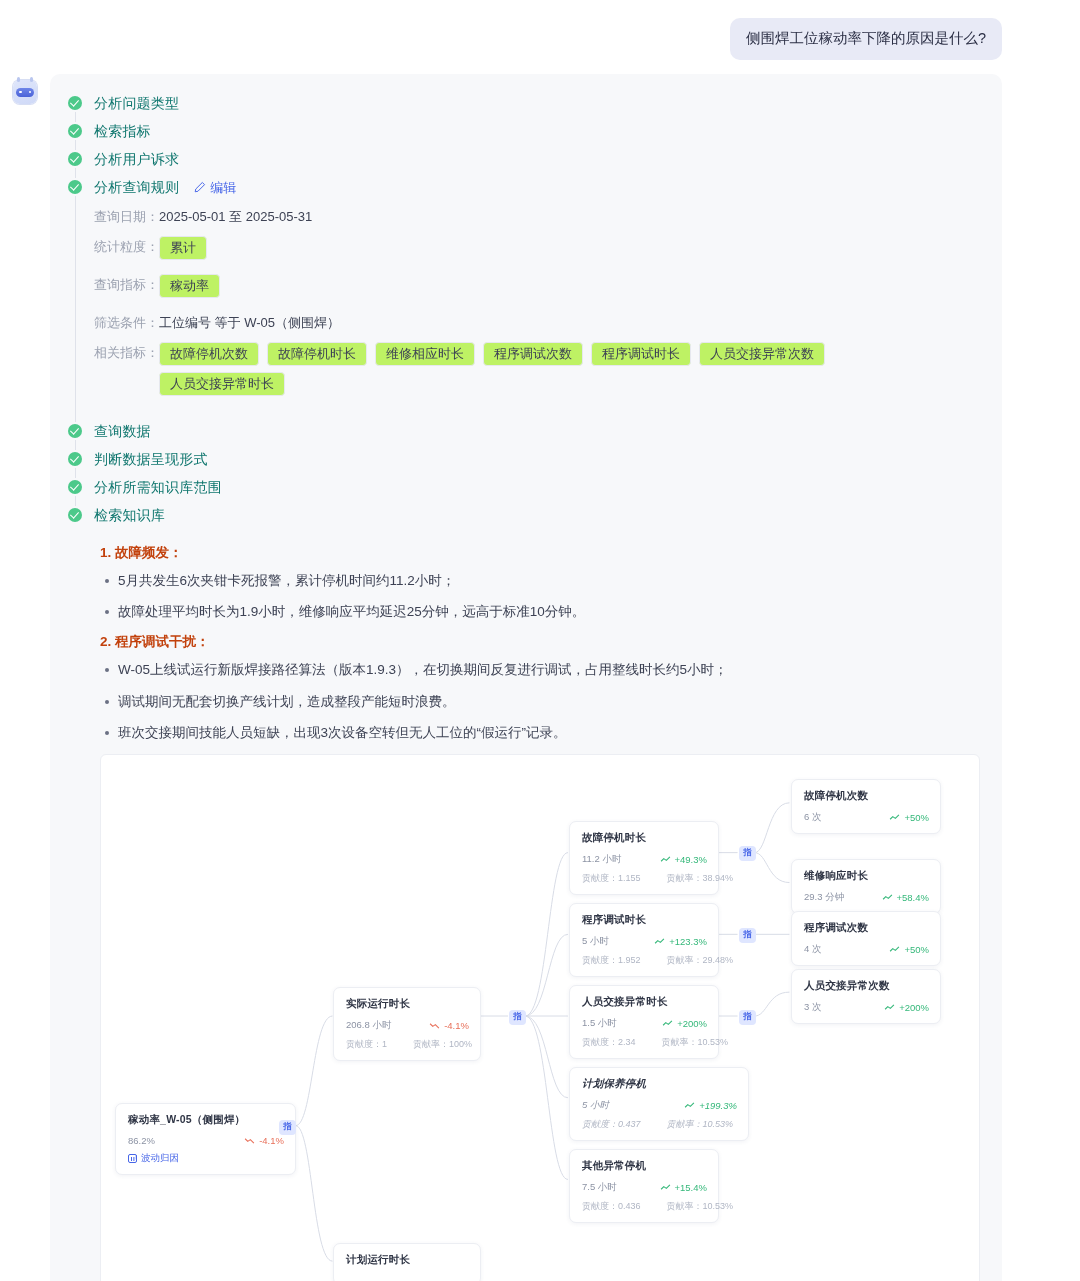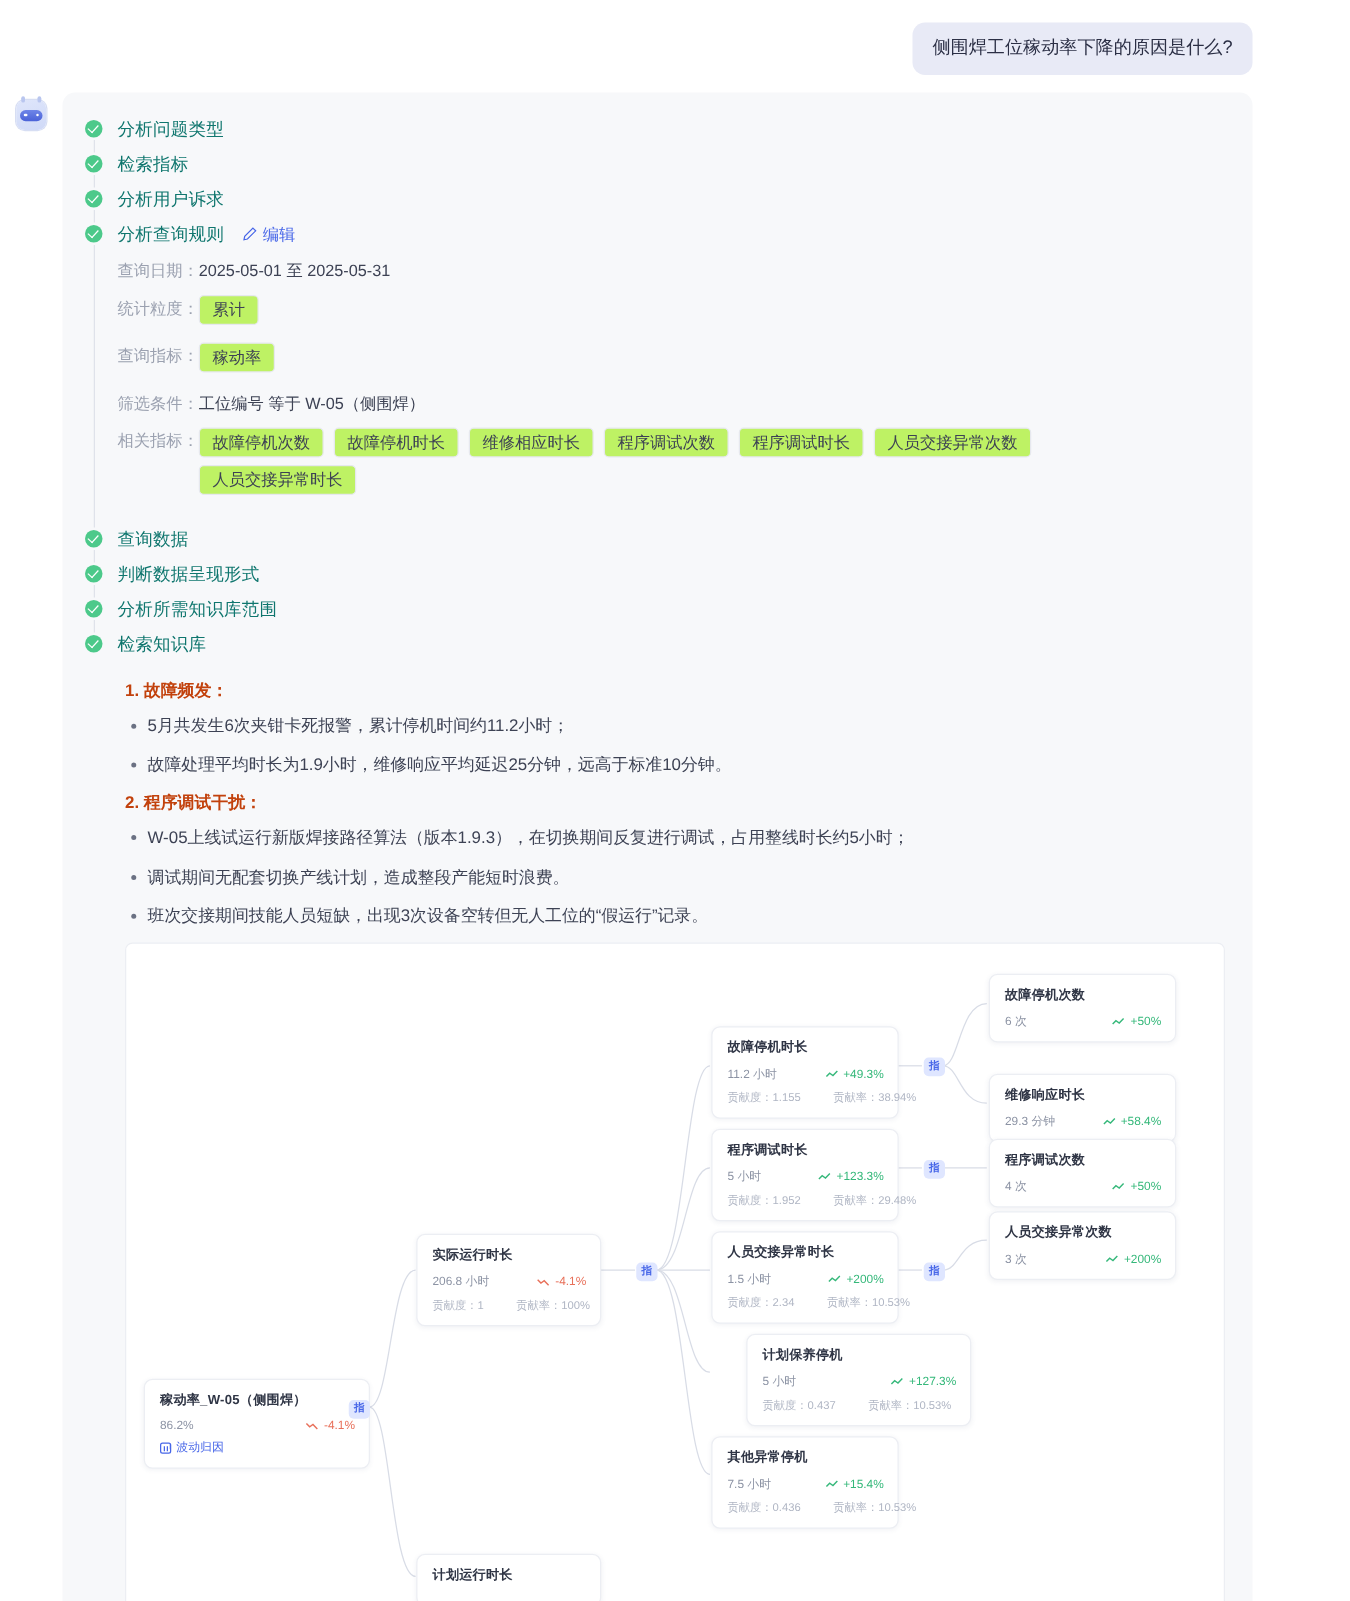--- a/index.html
+++ b/index.html
@@ -378,29 +378,29 @@
                   <span>+200%</span>
                 </span>
               </div>
               <div class="n-sub">
                 <span><span>贡献度：</span><span>2.34</span></span>
                 <span><span>贡献率：</span><span>10.53%</span></span>
               </div>
             </div>
             <div class="badge" style="left:638px; top:255px;">指</div>
 
-            <div class="node" style="left:496px; top:312px; width:180px;">
+            <div class="node" style="left:468px; top:312px; width:180px;font-style:italic;">
               <div class="n-title">计划保养停机</div>
               <div class="n-row">
                 <span class="n-val">5 小时</span>
                 <span class="n-delta up">
                   <svg class="spark" viewBox="0 0 12 8">
                       <path d="M1 6 L4 3 L7 5 L11 1" fill="none" stroke="#35b87a" stroke-width="1.3"></path>
                     </svg>
-                  <span>+127.3%</span>
+                  <span>+199.3%</span>
                 </span>
               </div>
               <div class="n-sub">
                 <span><span>贡献度：</span><span>0.437</span></span>
                 <span><span>贡献率：</span><span>10.53%</span></span>
               </div>
             </div>
 
             <div class="node" style="left:468px; top:394px; width:150px;">
               <div class="n-title">其他异常停机</div>

